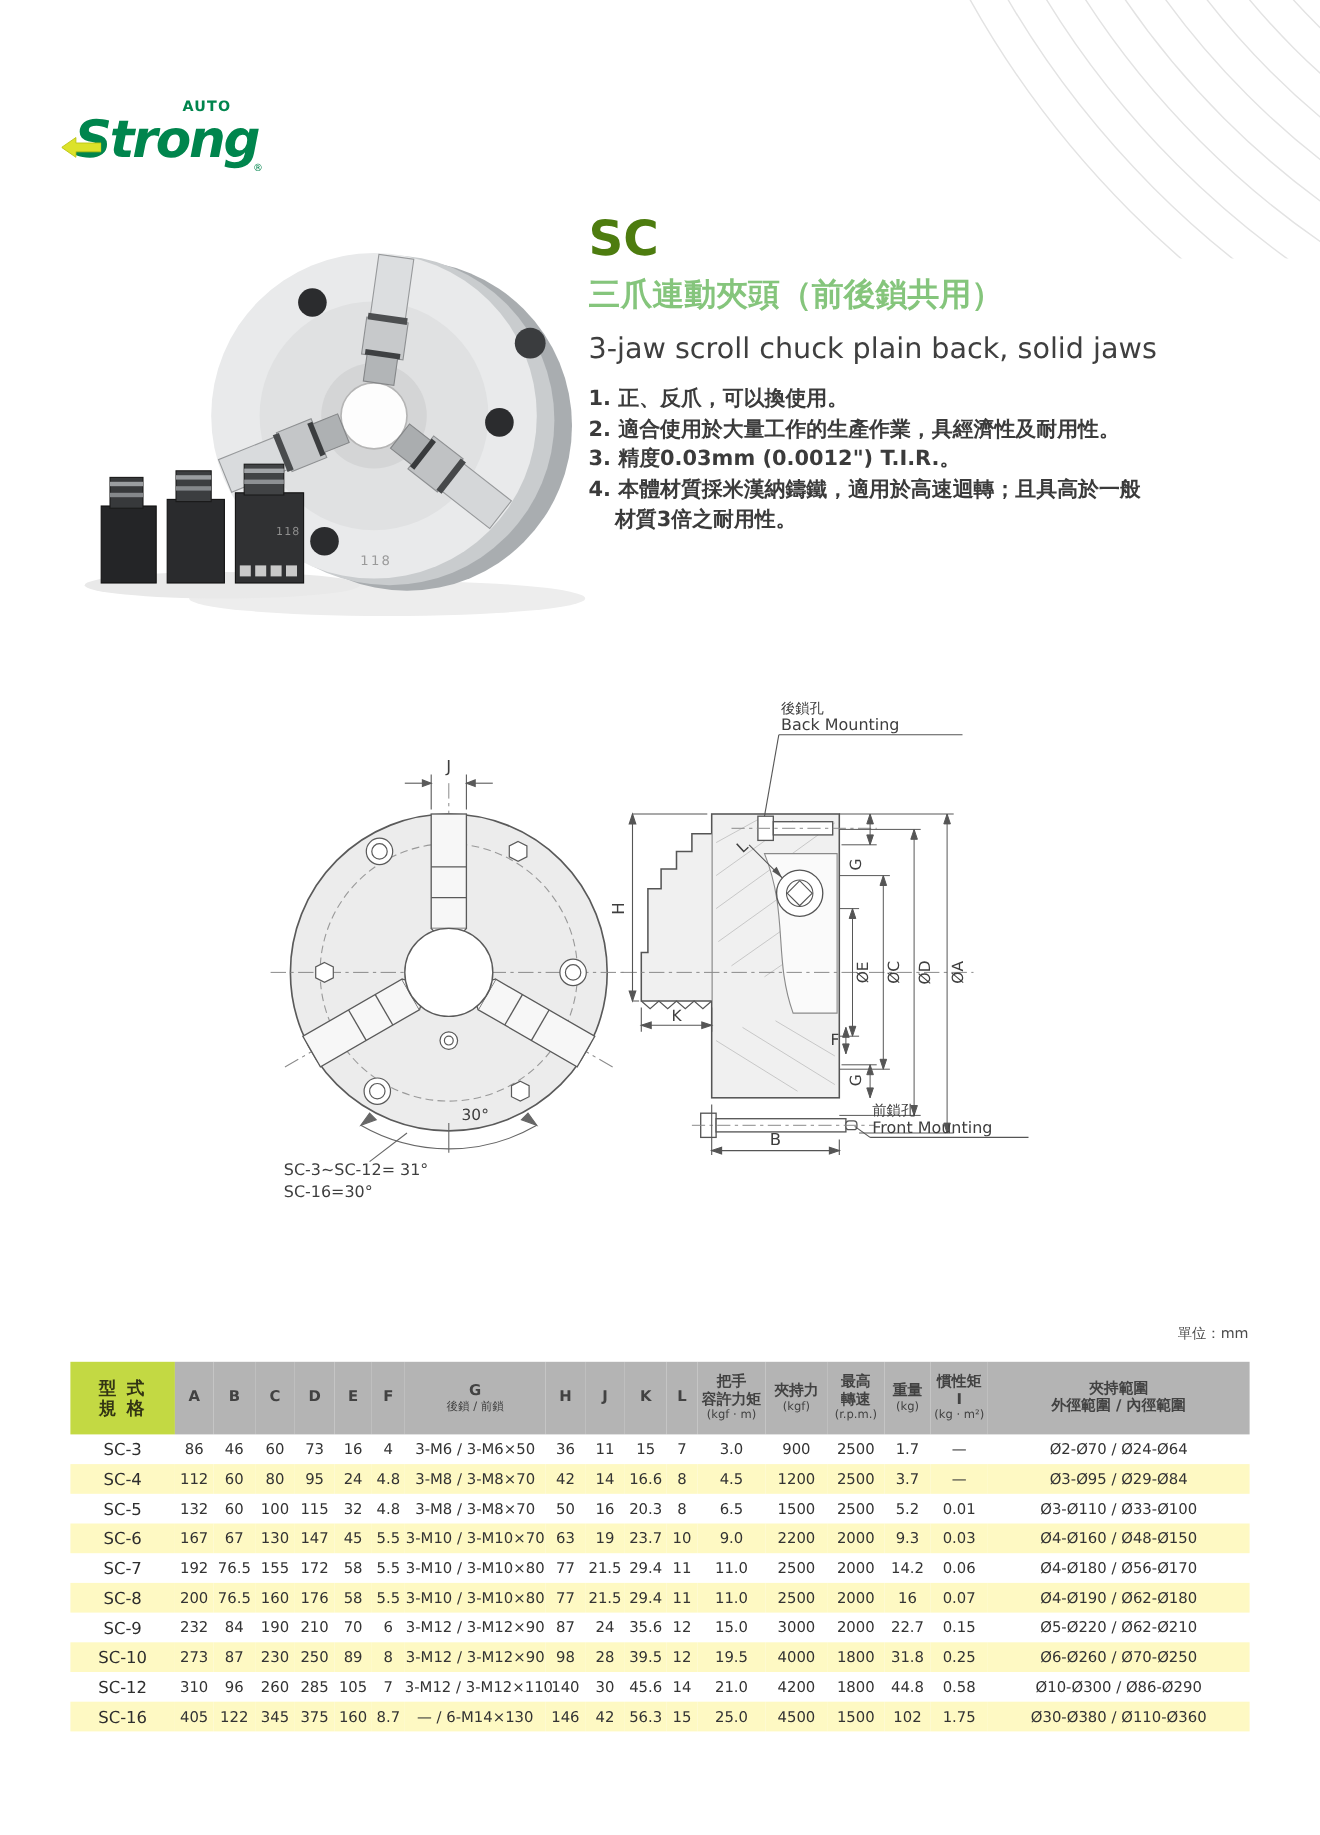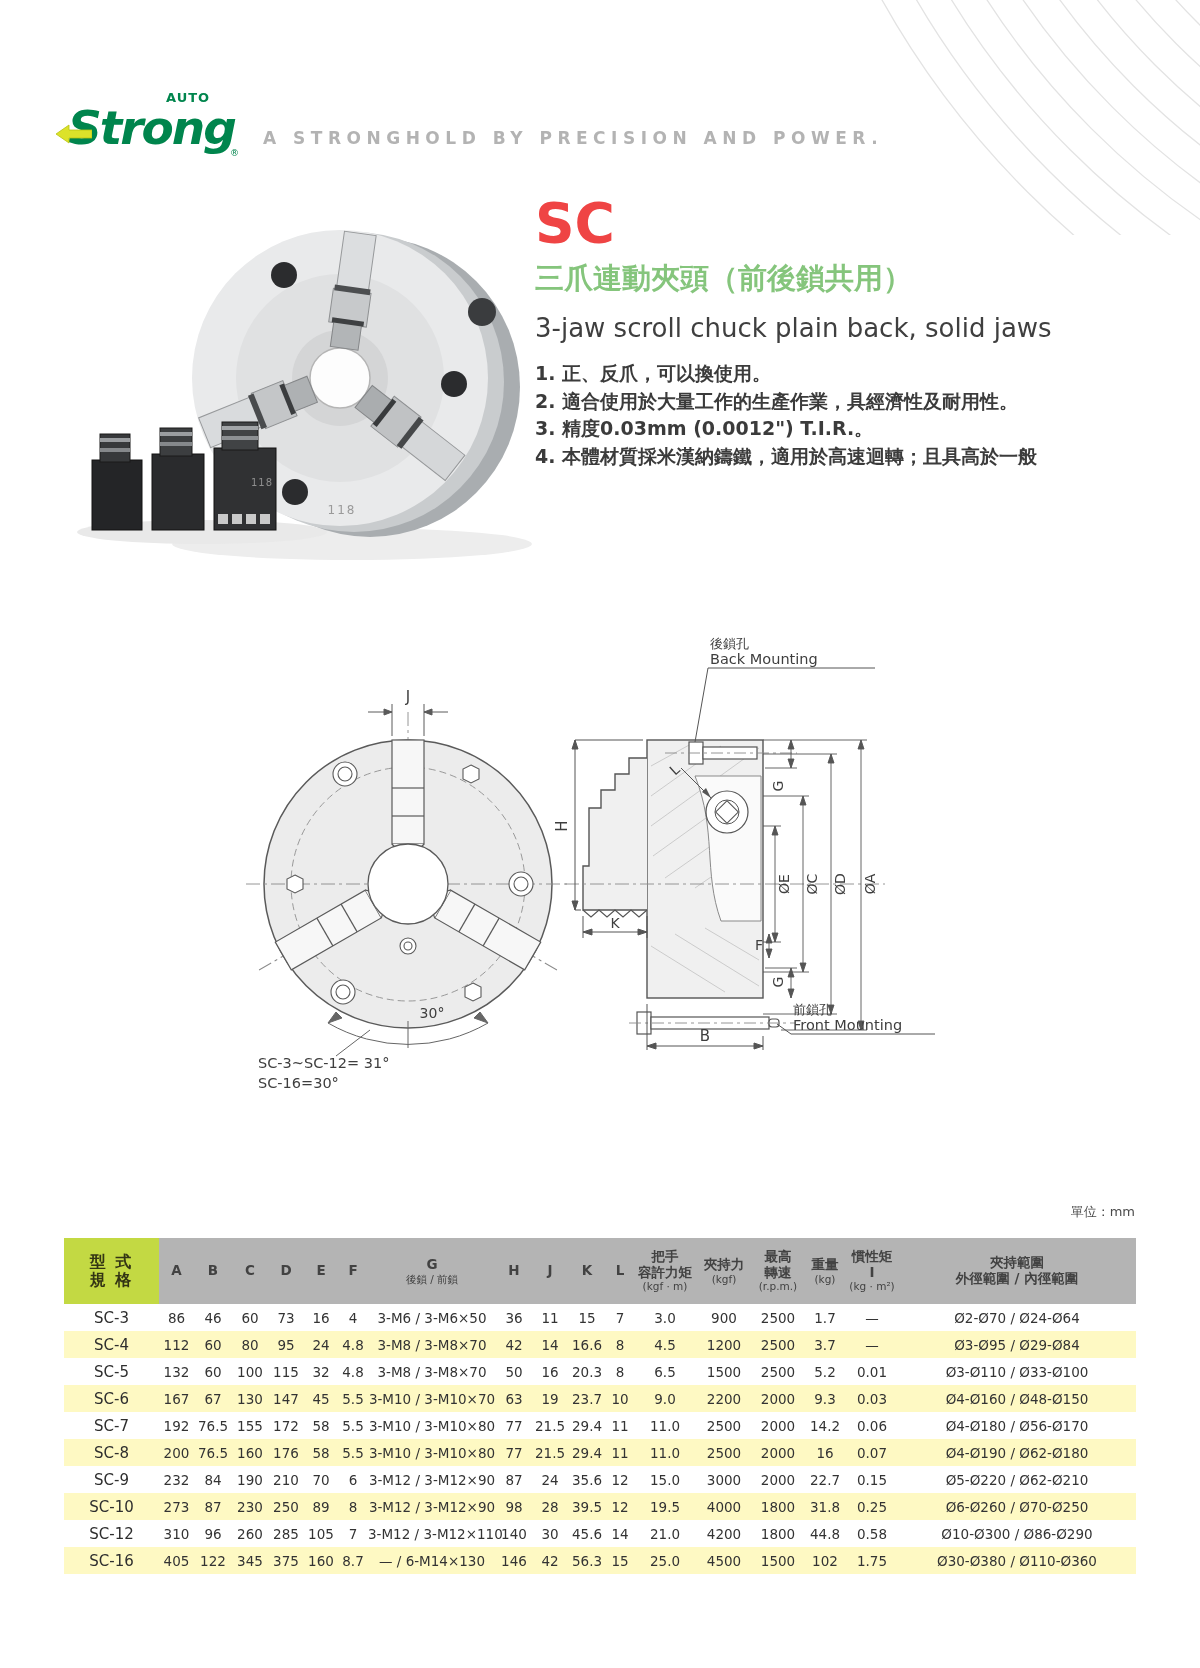--- a/index.html
+++ b/index.html
@@ -10,21 +10,21 @@
   
   .logo{position:absolute;left:62px;top:90px;width:200px;height:80px;}
   .logo-word{position:absolute;left:6px;top:14px;font-size:47px;font-weight:bold;font-style:italic;
              color:#00854d;letter-spacing:-2px;line-height:1;}
   .logo-auto{position:absolute;left:104px;top:0;font-size:13px;font-weight:bold;color:#00854d;letter-spacing:1px;text-align:center;}
   .logo-reg{position:absolute;left:168px;top:58px;font-size:9px;color:#00854d;}
   .logo-arrow{position:absolute;left:-6px;top:34px;}
   .tagline{position:absolute;left:263px;top:128px;font-size:17px;font-weight:bold;color:#b3b3b3;letter-spacing:5.5px;}
   
   .prod{position:absolute;left:535px;top:196px;width:630px;}
-  .prod-code{font-size:55px;font-weight:bold;color:#ef4444;line-height:1;margin:0 0 8px 0;}
+  .prod-code{font-size:44px;font-weight:bold;color:#4d7c0f;line-height:1;margin:0 0 8px 0;}
   .prod-title-zh{font-size:29px;font-weight:bold;color:#85c57c;margin:0 0 14px 0;}
   .prod-desc{font-size:26px;color:#3f3f3f;line-height:1.2;margin:0;}
   .features{margin-top:16px;font-size:19px;font-weight:600;color:#3b3b3b;line-height:27.5px;}
   .feature-cont{padding-left:24px;}
   
   .photo{position:absolute;left:52px;top:192px;}
   .front-view{position:absolute;left:218px;top:616px;}
   .cross-section{position:absolute;left:545px;top:616px;}
   
   .unit-note{position:absolute;left:960px;top:1203px;width:175px;text-align:right;font-size:13px;color:#4a4a4a;}
@@ -64,21 +64,20 @@
   </svg>
 
   <div class="logo">
     <span class="logo-auto">AUTO</span>
     <span class="logo-word">Strong</span>
     <span class="logo-reg">®</span>
     <svg class="logo-arrow" width="36" height="20" viewBox="0 0 36 20">
       <polygon points="0,10 13,1 13,6 36,6 36,14 13,14 13,19" fill="#dce22a" stroke="#b9c410" stroke-width="0.8"></polygon>
     </svg>
   </div>
-  <div class="tagline">A STRONGHOLD BY PRECISION AND POWER.</div>
 
   <svg class="photo" width="495" height="395" viewBox="0 0 495 395">
     <ellipse cx="300" cy="352" rx="180" ry="16" fill="#ededed"></ellipse>
     <ellipse cx="150" cy="340" rx="125" ry="12" fill="#e9e9e9"></ellipse>
     <g>
       <circle cx="318" cy="195" r="150" fill="#a9adb0"></circle>
       <circle cx="302" cy="190" r="150" fill="#c9ccce"></circle>
       <circle cx="288" cy="186" r="148" fill="#e9eaeb"></circle>
       <circle cx="288" cy="186" r="104" fill="#e0e1e2"></circle>
       <circle cx="288" cy="186" r="48" fill="#d4d5d6"></circle>
@@ -144,20 +143,21 @@
     <div class="prod-code">SC</div>
     <div class="prod-title-zh">三爪連動夾頭（前後鎖共用）</div>
     <p class="prod-desc">
       <span>3-jaw scroll chuck plain back, solid jaws</span><br>
     </p>
     <div class="features">
       <div>1. 正、反爪，可以換使用。</div>
       <div>2. 適合使用於大量工作的生產作業，具經濟性及耐用性。</div>
       <div>3. 精度0.03mm (0.0012") T.I.R.。</div>
       <div>4. 本體材質採米漢納鑄鐵，適用於高速迴轉；且具高於一般</div>
+      <div class="feature-cont">材質3倍之耐用性。</div>
     </div>
   </div>
 
   <svg class="front-view" width="385" height="485" viewBox="0 0 385 485">
     <g fill="none" stroke="#5a5a5a" stroke-width="1.5">
       <circle cx="190" cy="268" r="144" fill="#ececec"></circle>
     </g>
     <circle cx="190" cy="268" r="117" fill="none" stroke="#999" stroke-width="1" stroke-dasharray="7 4"></circle>
 
     <g stroke="#8a8a8a" stroke-width="0.9" stroke-dasharray="14 4 3 4">

